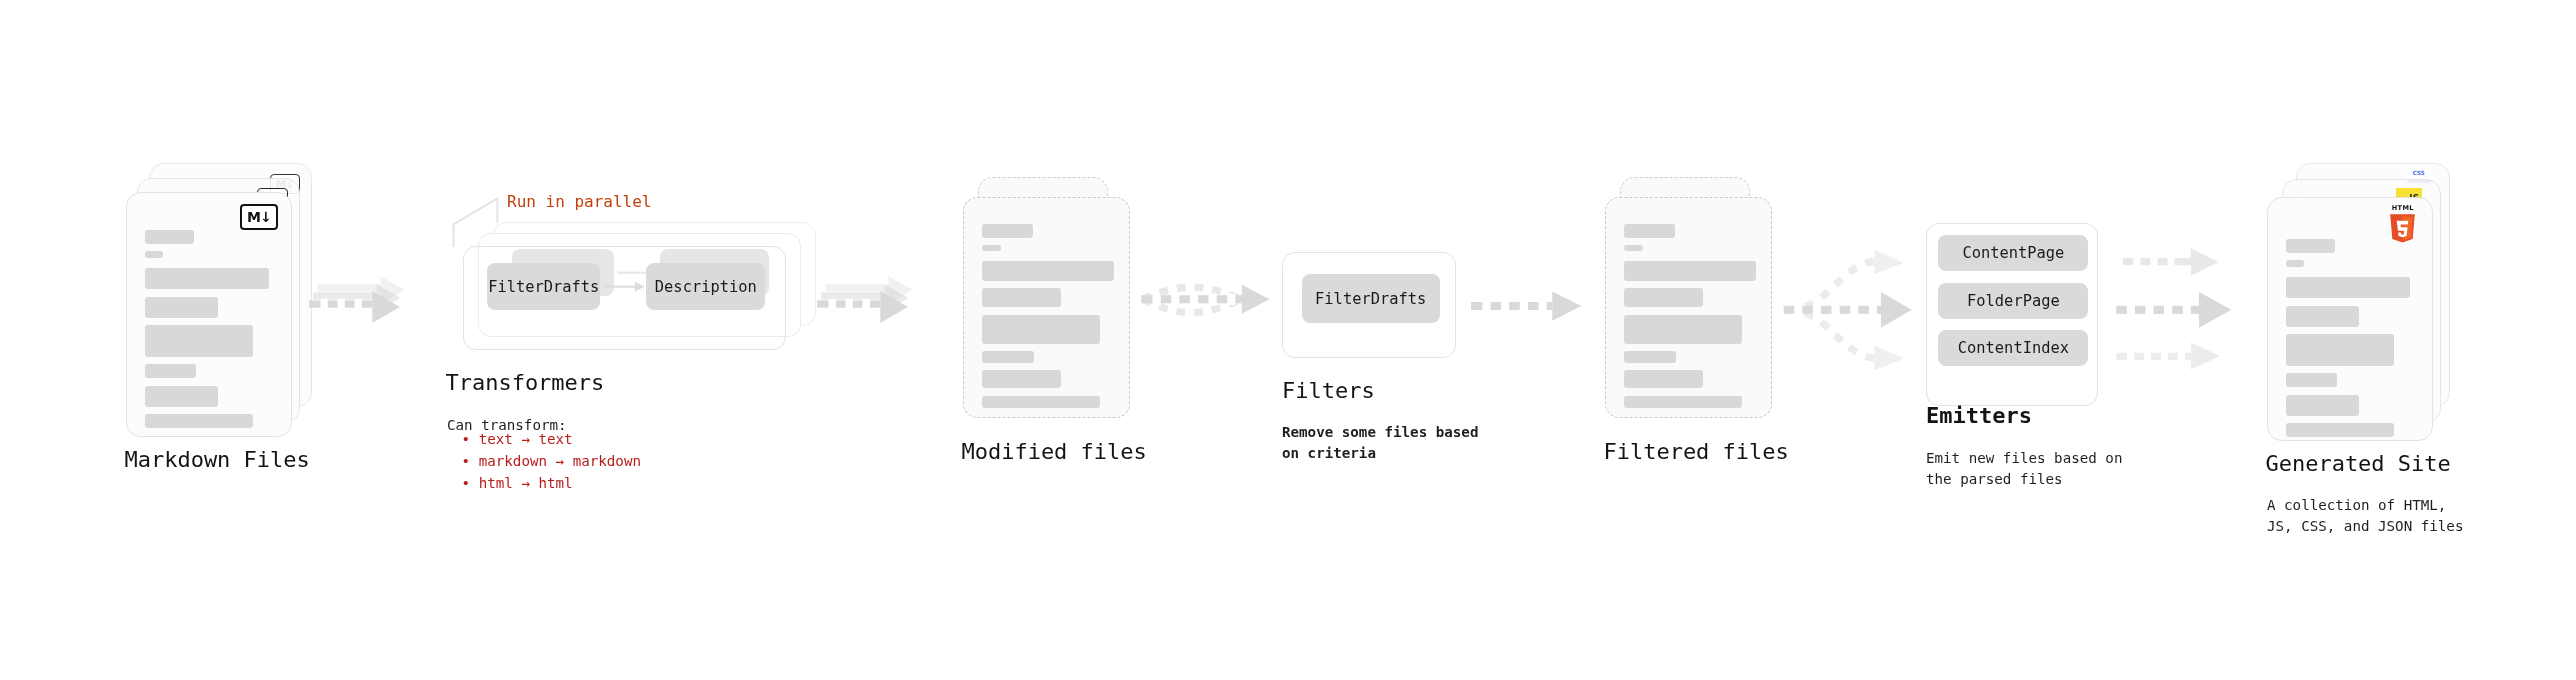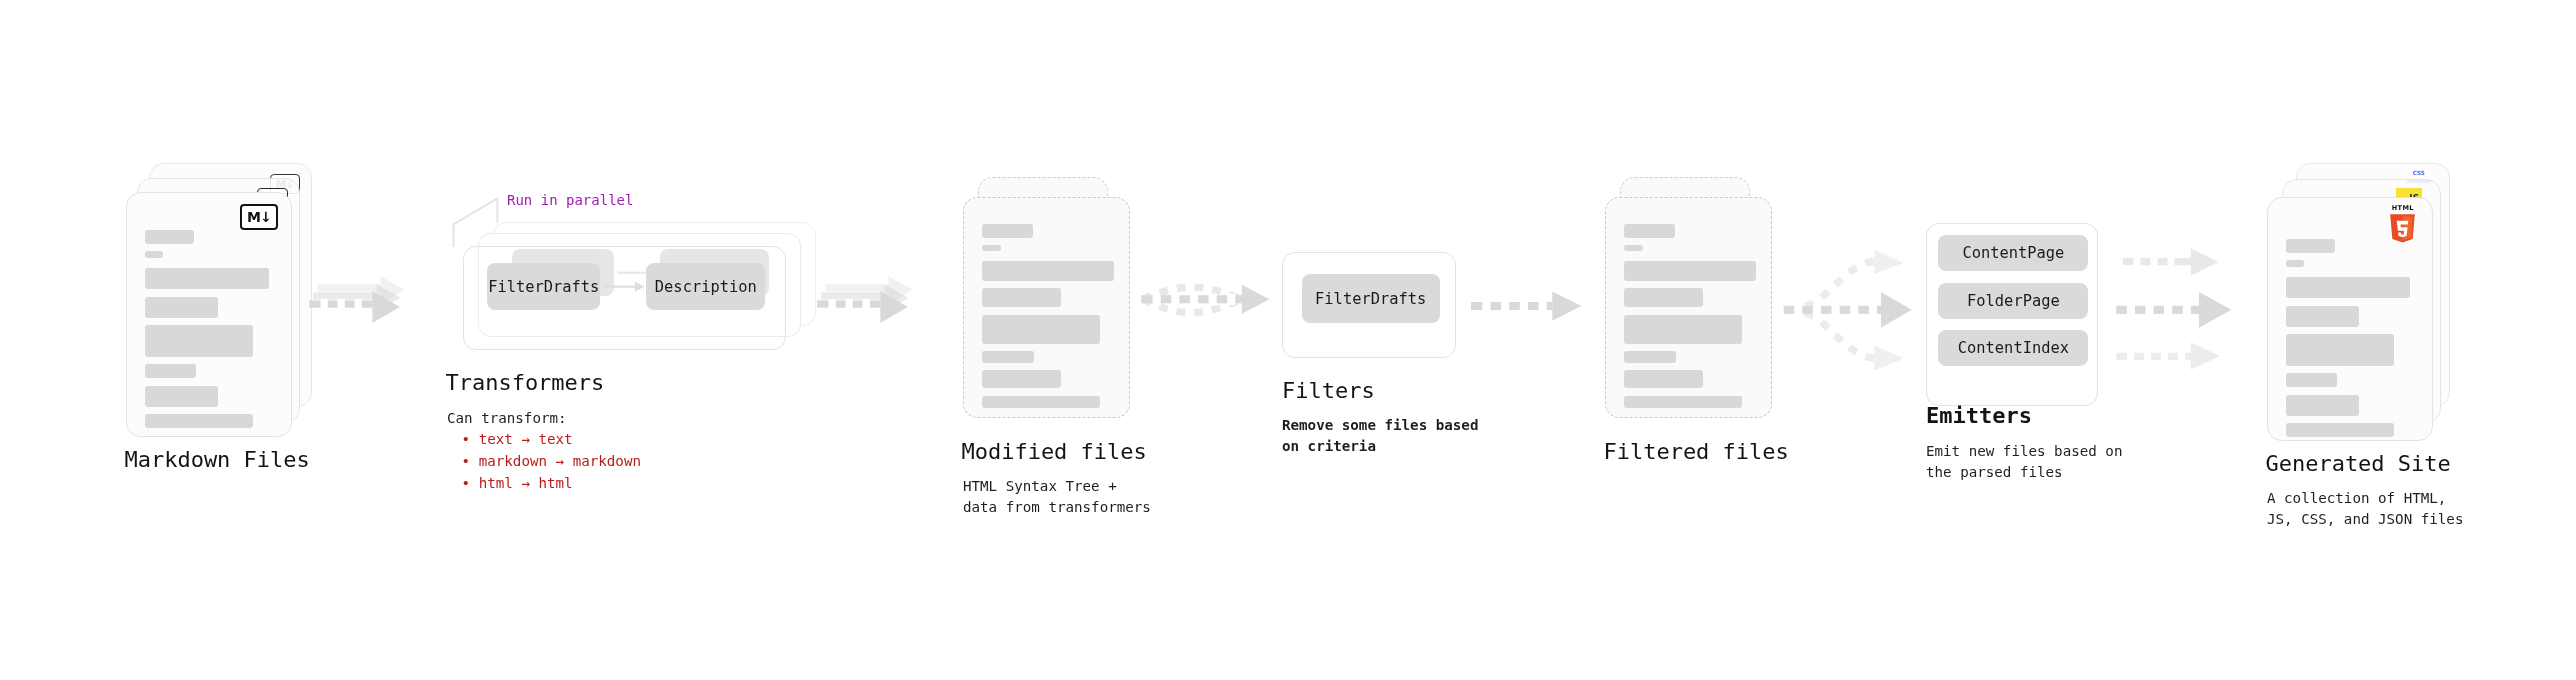--- a/index.html
+++ b/index.html
@@ -62,24 +62,24 @@
     color:#1a1a1a;font-size:15.4px;box-sizing:border-box;white-space:nowrap;
   }
   .chip.ghost{background:#e6e6e6;color:transparent;}
   .chip.ghost2{background:#ececec;color:transparent;}
 
   
   .title{
     position:absolute;font-size:22px;color:#141414;white-space:nowrap;letter-spacing:0px;
   }
   .sub{
-    position:absolute;font-size:14.2px;color:#1f1f1f;line-height:1.45;white-space:pre;
+    position:absolute;font-size:14.2px;color:#1f1f1f;line-height:1.45;white-space:pre;margin-top:7px;
   }
   .paraLabel{
-    position:absolute;font-size:14px;color:#a21caf;white-space:nowrap;
+    position:absolute;font-size:16px;color:#c2410c;white-space:nowrap;
   }
   .bullets{position:absolute;font-size:14.2px;color:#b91c1c;line-height:1.55;}
   .bullets div{white-space:pre;}
 
   svg{position:absolute;overflow:visible;}
 </style>
 </head>
 <body>
 
 <div class="stage">
@@ -217,22 +217,20 @@
           <div class="bar" style="width:132px;height:19.5px;"></div>
           <div class="bar" style="width:79px;height:19.5px;"></div>
           <div class="bar" style="width:118px;height:29px;"></div>
           <div class="bar" style="width:52px;height:12.2px;"></div>
           <div class="bar" style="width:79px;height:18px;"></div>
           <div class="bar" style="width:118px;height:12.2px;"></div>
         </div>
       </div>
     </div>
     <div class="title" style="left:-1.6px;top:262px;">Modified files</div>
-    <div class="sub" style="left:0px;top:299px;">HTML Syntax Tree +
-data from transformers</div>
   </div>
 
   <svg style="left:1138px;top:260px;width:146px;height:98px;" viewBox="0 0 180 120" width="146" height="98">
     <g stroke="#e8e8e8" stroke-width="9" fill="none" stroke-dasharray="11 11" stroke-linecap="butt">
       <path d="M6,48 C52,28 78,28 128,48"></path>
       <path d="M6,48 C52,70 78,70 128,48"></path>
     </g>
     <g fill="#d9d9d9">
       <rect x="4" y="43" width="128" height="10"></rect>
       <polygon points="128,30 162,48 128,66"></polygon>

